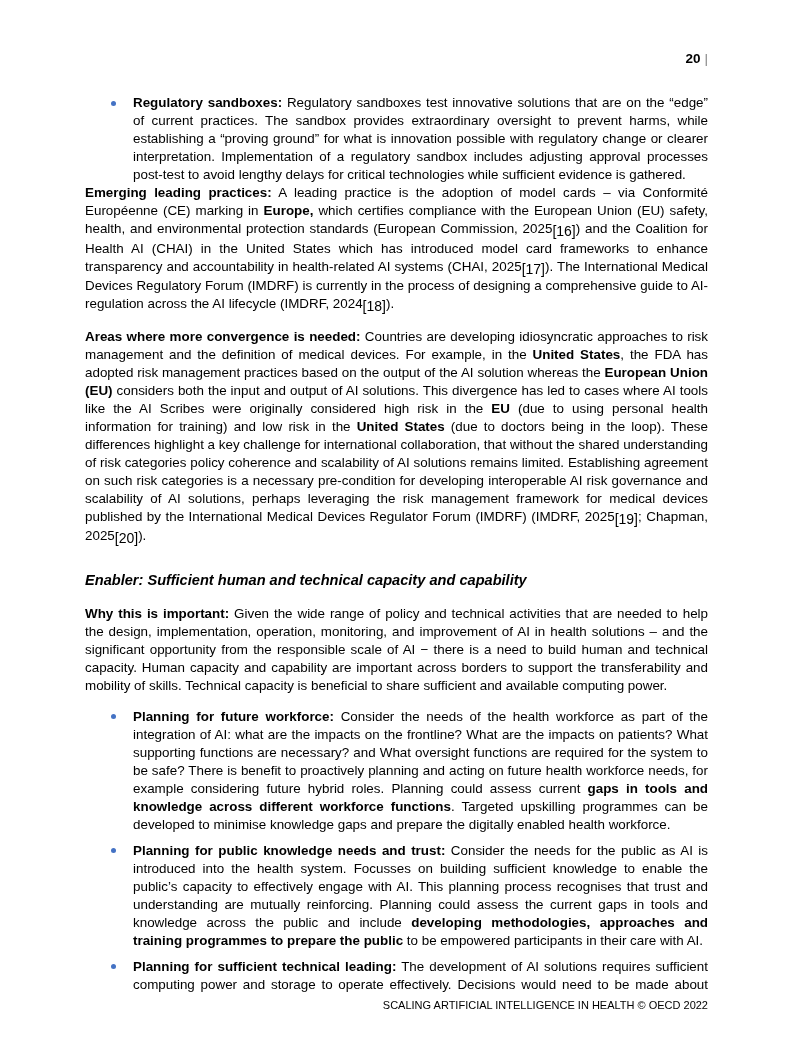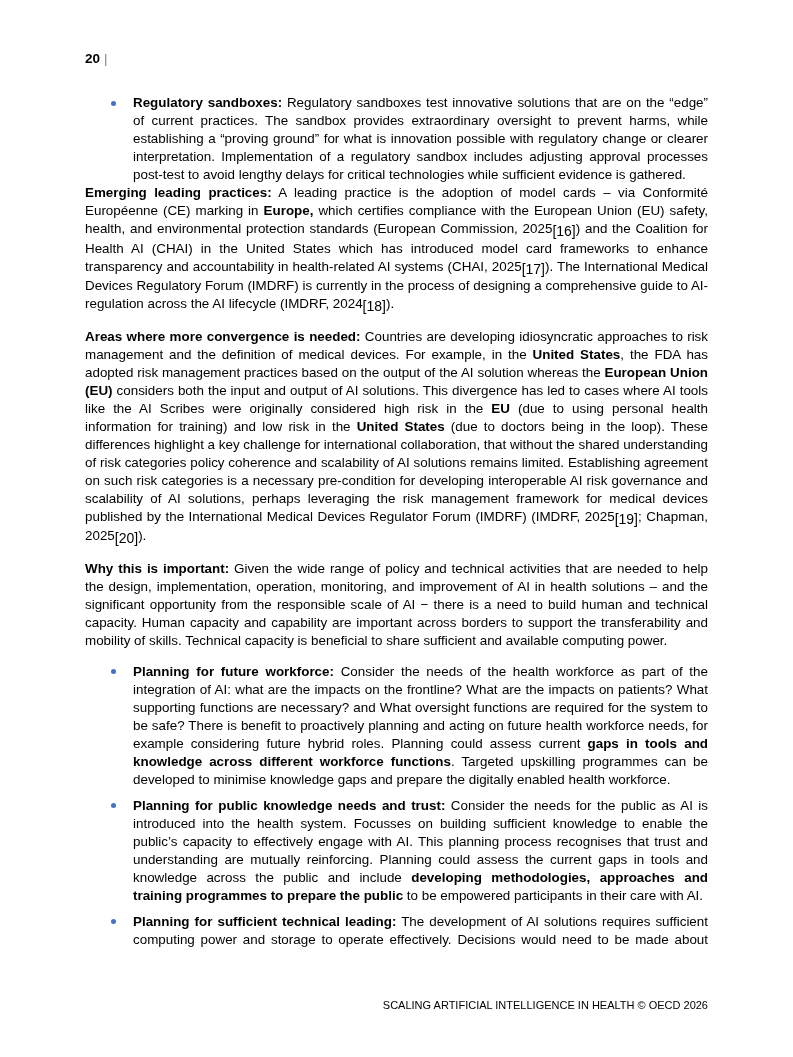--- a/index.html
+++ b/index.html
@@ -16,21 +16,21 @@
     box-sizing: border-box;
     padding: 50px 85px 0 85px;
     font-family: "Liberation Sans", "DejaVu Sans", sans-serif;
     font-size: 13.4px;
     line-height: 18px;
     color: #000000;
     overflow: hidden;
   }
   .page-header {
     margin-bottom: 26px;
-    text-align: left;
+    text-align: right;
   }
   .page-num {
     font-weight: bold;
     font-size: 13.5px;
   }
   .page-sep {
     color: #7f7f7f;
     font-weight: normal;
     padding-left: 4px;
   }
@@ -87,22 +87,23 @@
 
 <div class="page">
   <div class="page-header">
     <span class="page-num">20</span><span class="page-sep">|</span>
   </div>
 
   <div id="doc-content">
       <div class="bullet-item gap-after"><span class="bullet-dot"></span><span class="b">Regulatory sandboxes:</span><span> Regulatory sandboxes test innovative solutions that are on the “edge” of current practices. The sandbox provides extraordinary oversight to prevent harms, while establishing a “proving ground” for what is innovation possible with regulatory change or clearer interpretation. Implementation of a regulatory sandbox includes adjusting approval processes post-test to avoid lengthy delays for critical technologies while sufficient evidence is gathered.</span></div>
       <p class="para"><span class="b">Emerging leading practices:</span><span> A leading practice is the adoption of model cards – via Conformité Européenne (CE) marking in </span><span class="b">Europe,</span><span> which certifies compliance with the European Union (EU) safety, health, and environmental protection standards (European Commission, 2025</span><span class="sub">[16]</span><span>) and the Coalition for Health AI (CHAI) in the United States which has introduced model card frameworks to enhance transparency and accountability in health-related AI systems (CHAI, 2025</span><span class="sub">[17]</span><span>). The International Medical Devices Regulatory Forum (IMDRF) is currently in the process of designing a comprehensive guide to AI-regulation across the AI lifecycle (IMDRF, 2024</span><span class="sub">[18]</span><span>).</span></p>
       <p class="para"><span class="b">Areas where more convergence is needed:</span><span> Countries are developing idiosyncratic approaches to risk management and the definition of medical devices. For example, in the </span><span class="b">United States</span><span>, the FDA has adopted risk management practices based on the output of the AI solution whereas the </span><span class="b">European Union (EU)</span><span> considers both the input and output of AI solutions. This divergence has led to cases where AI tools like the AI Scribes were originally considered high risk in the </span><span class="b">EU</span><span> (due to using personal health information for training) and low risk in the </span><span class="b">United States</span><span> (due to doctors being in the loop). These differences highlight a key challenge for international collaboration, that without the shared understanding of risk categories policy coherence and scalability of AI solutions remains limited. Establishing agreement on such risk categories is a necessary pre-condition for developing interoperable AI risk governance and scalability of AI solutions, perhaps leveraging the risk management framework for medical devices published by the International Medical Devices Regulator Forum (IMDRF) (IMDRF, 2025</span><span class="sub">[19]</span><span>; Chapman, 2025</span><span class="sub">[20]</span><span>).</span></p>
+      <h2 class="heading"><span>Enabler: Sufficient human and technical capacity and capability</span></h2>
       <p class="para"><span class="b">Why this is important:</span><span> Given the wide range of policy and technical activities that are needed to help the design, implementation, operation, monitoring, and improvement of AI in health solutions – and the significant opportunity from the responsible scale of AI − there is a need to build human and technical capacity. Human capacity and capability are important across borders to support the transferability and mobility of skills. Technical capacity is beneficial to share sufficient and available computing power.</span></p>
       <div class="bullet-item"><span class="bullet-dot"></span><span class="b">Planning for future workforce:</span><span> Consider the needs of the health workforce as part of the integration of AI: what are the impacts on the frontline? What are the impacts on patients? What supporting functions are necessary? and What oversight functions are required for the system to be safe? There is benefit to proactively planning and acting on future health workforce needs, for example considering future hybrid roles. Planning could assess current </span><span class="b">gaps in tools and knowledge across different workforce functions</span><span>. Targeted upskilling programmes can be developed to minimise knowledge gaps and prepare the digitally enabled health workforce.</span></div>
       <div class="bullet-item"><span class="bullet-dot"></span><span class="b">Planning for public knowledge needs and trust:</span><span> Consider the needs for the public as AI is introduced into the health system. Focusses on building sufficient knowledge to enable the public’s capacity to effectively engage with AI. This planning process recognises that trust and understanding are mutually reinforcing. Planning could assess the current gaps in tools and knowledge across the public and include </span><span class="b">developing methodologies, approaches and training programmes to prepare the public</span><span> to be empowered participants in their care with AI.</span></div>
       <div class="bullet-item justify-last"><span class="bullet-dot"></span><span class="b">Planning for sufficient technical leading:</span><span> The development of AI solutions requires sufficient computing power and storage to operate effectively. Decisions would need to be made about</span></div>
     </div>
 
   <div class="page-footer">
-    <span>SCALING ARTIFICIAL INTELLIGENCE IN HEALTH © OECD 2026</span>
+    <span>SCALING ARTIFICIAL INTELLIGENCE IN HEALTH © OECD 2022</span>
   </div>
 </div>
 
 </body></html>

